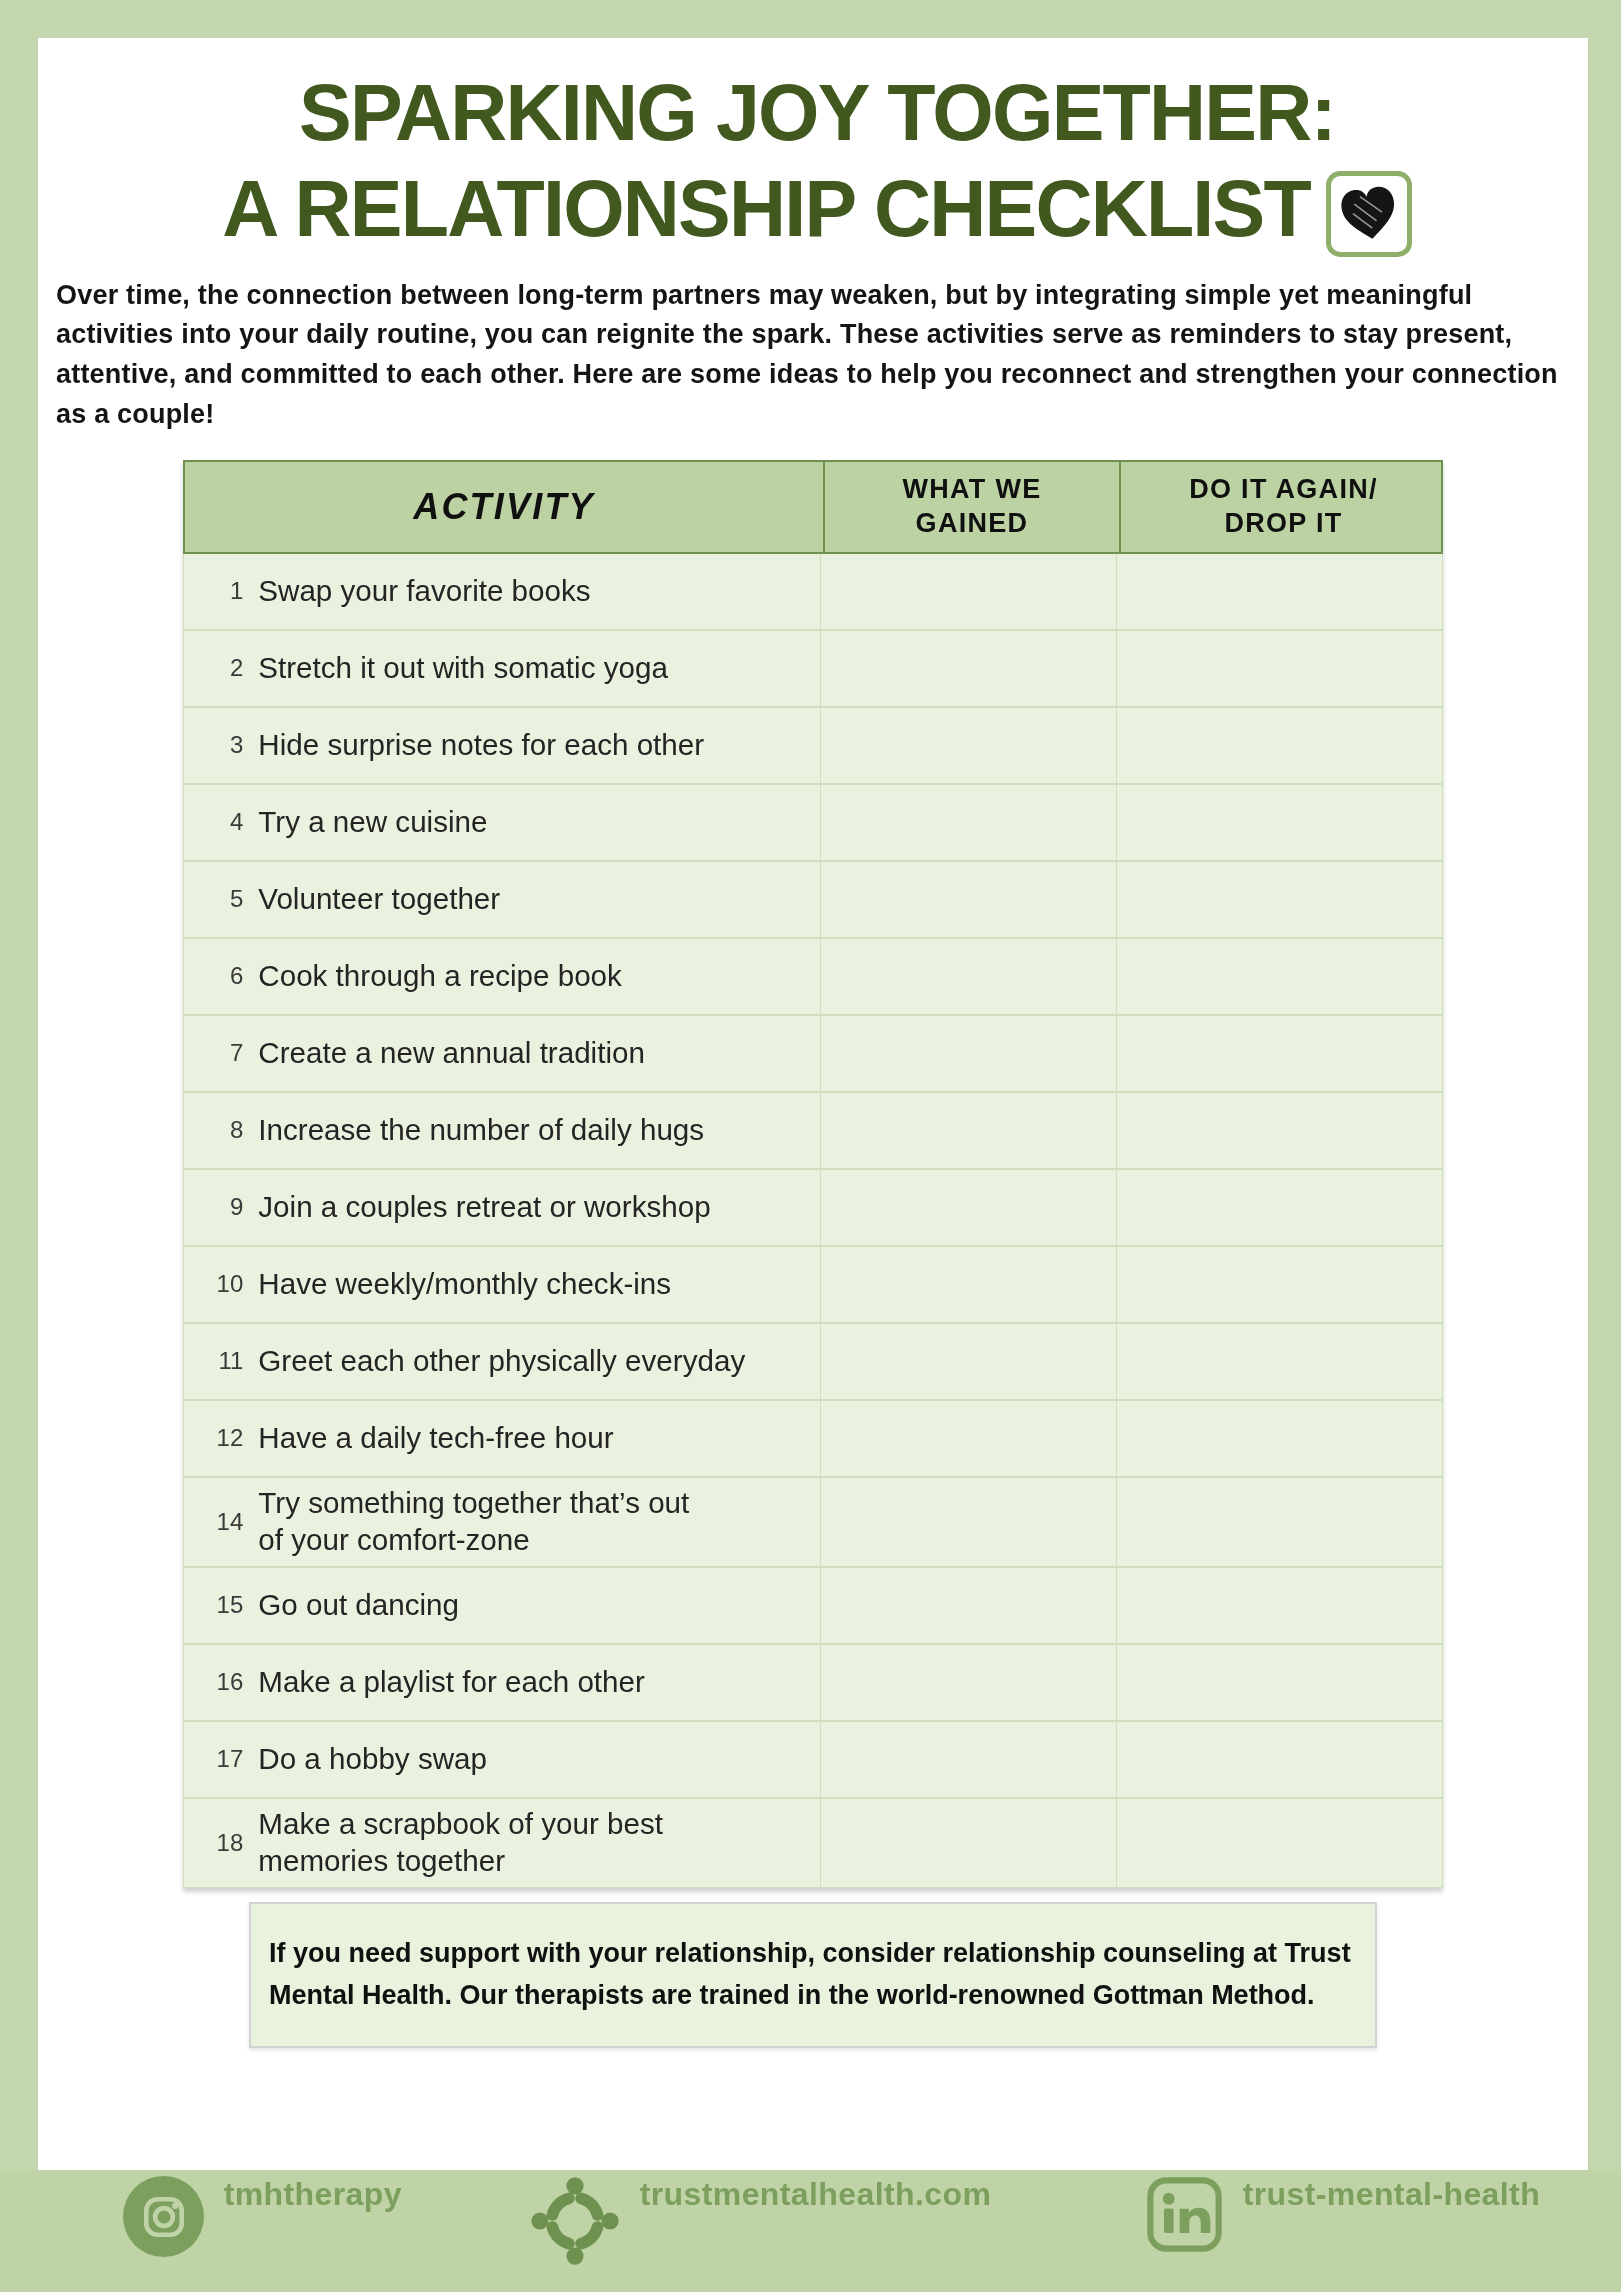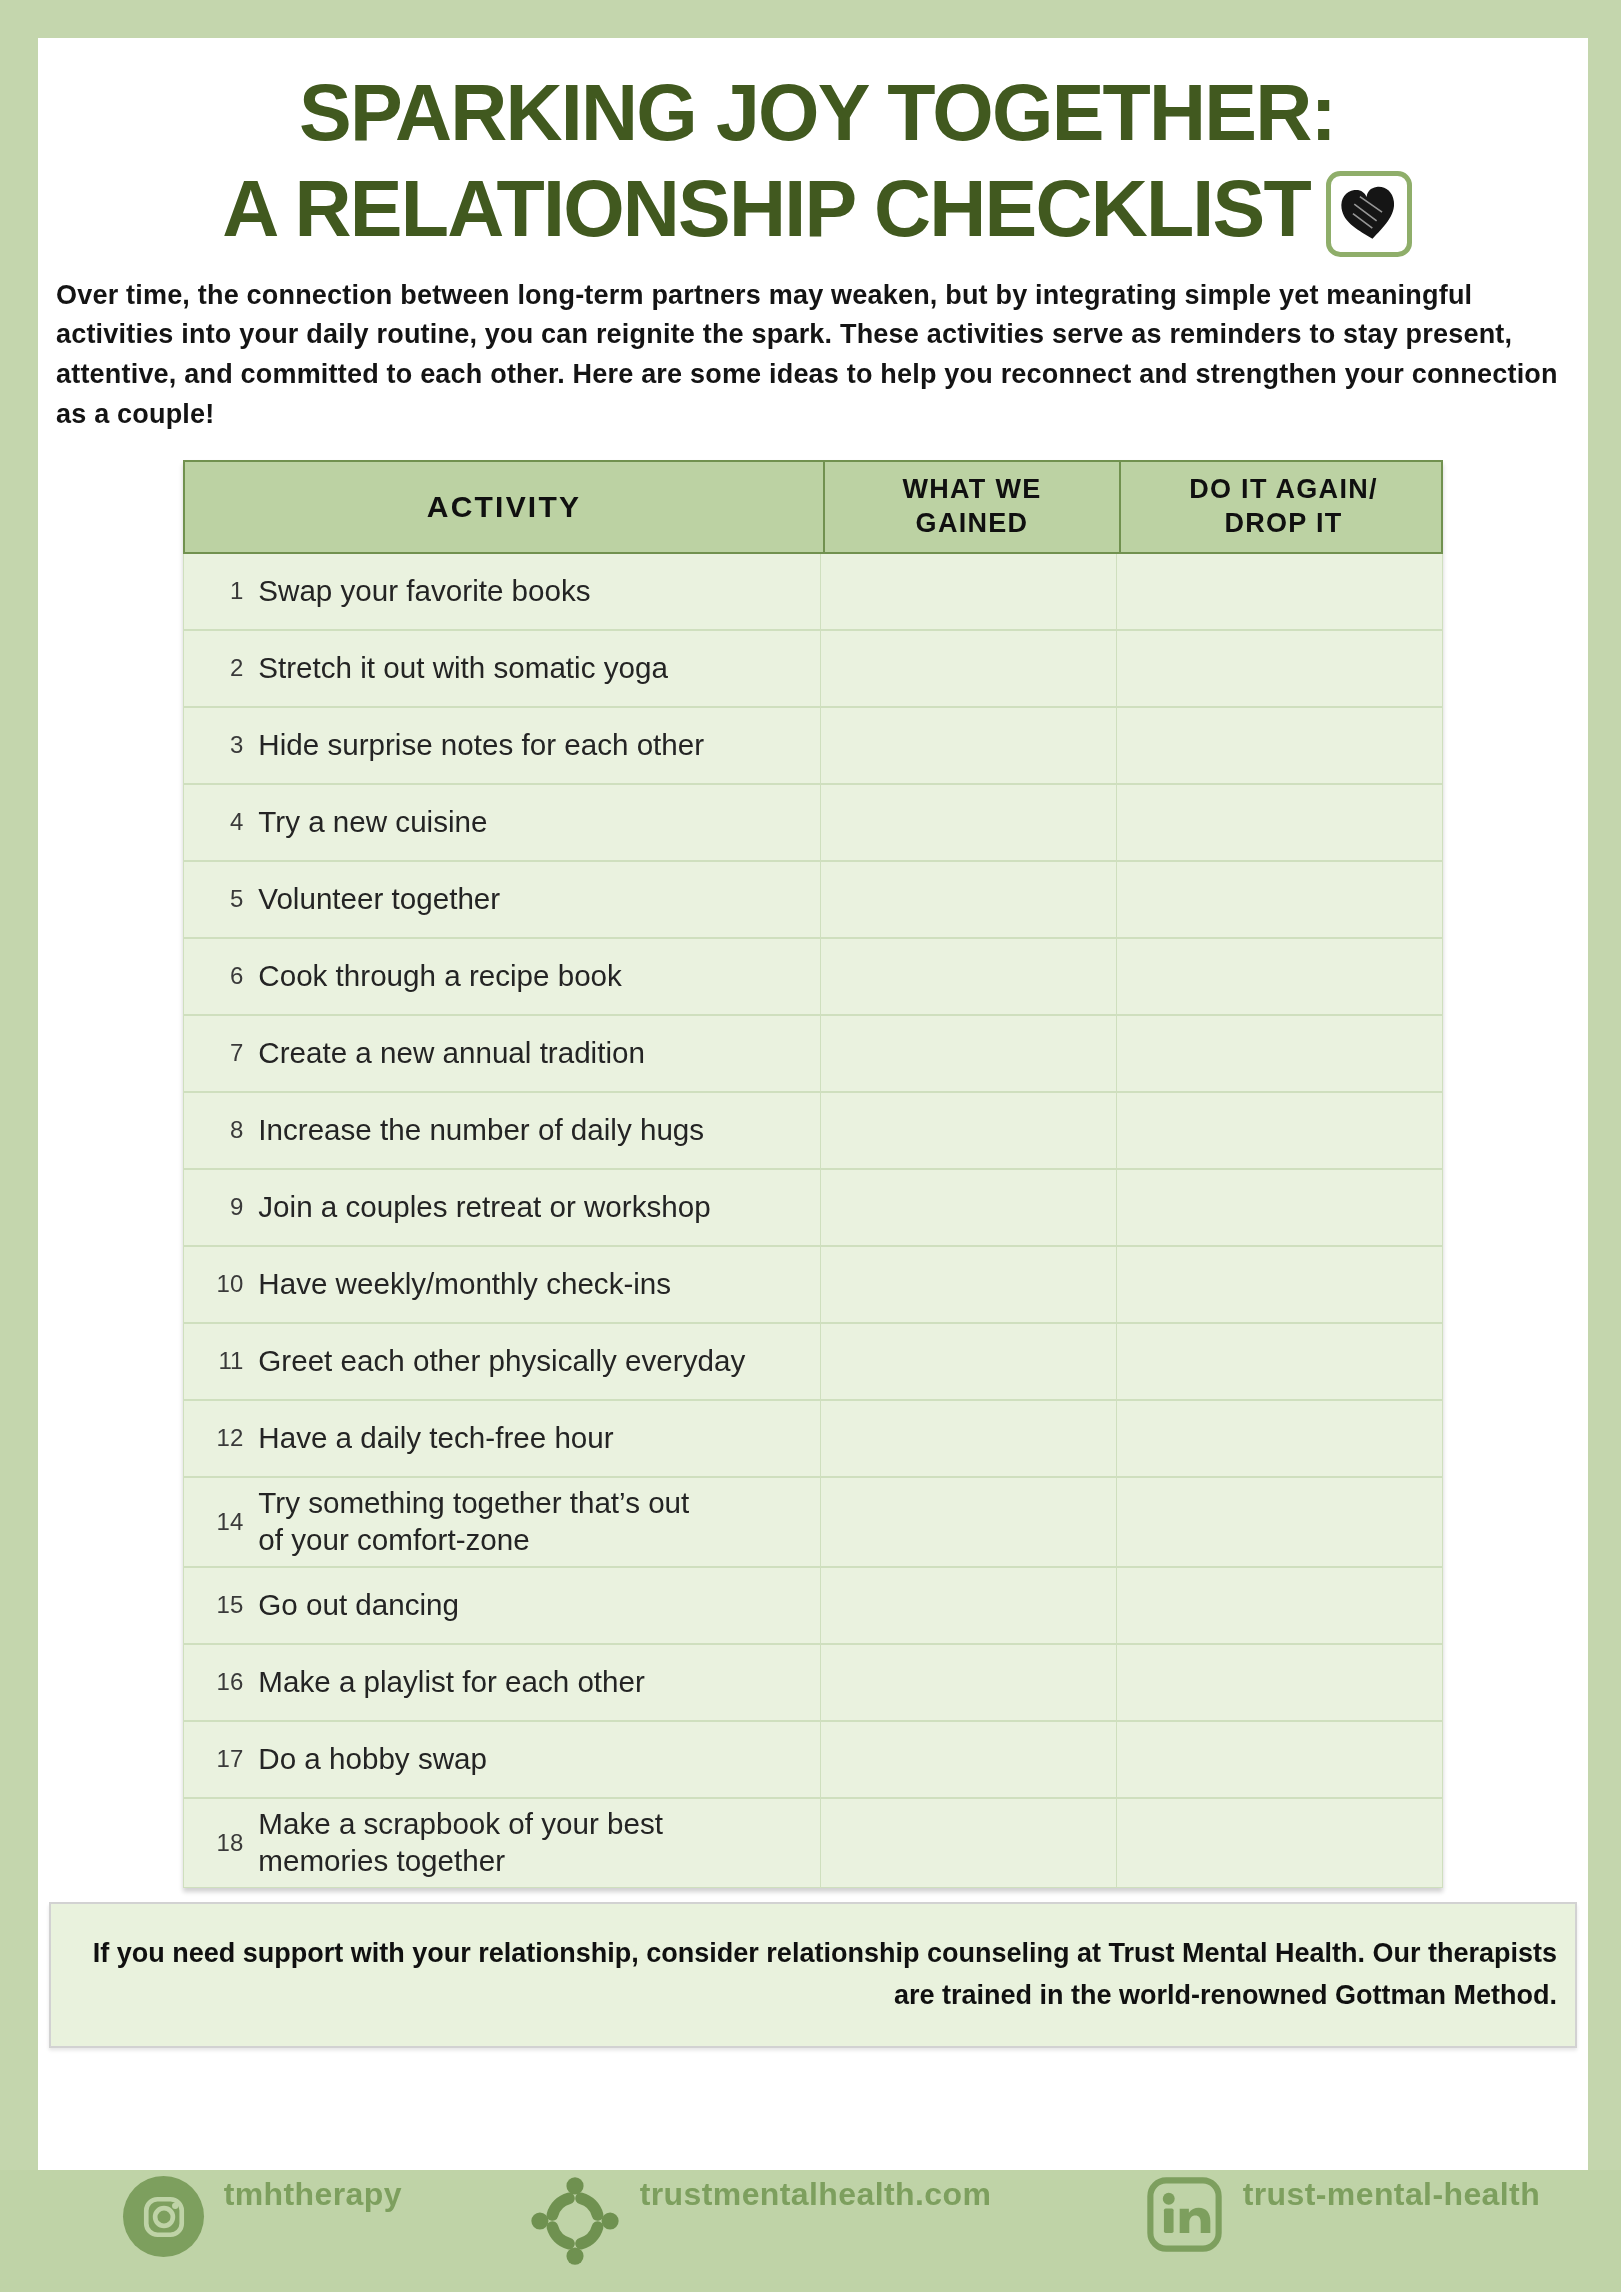--- a/index.html
+++ b/index.html
@@ -22,35 +22,35 @@
            font-weight:bold; font-size:27px; line-height:1.47; letter-spacing:0.2px; }
 
   
   .rc-table { width:1260px; margin:25px auto 0; box-shadow:0 3.6px 4.5px rgba(0,0,0,0.18); }
   .t-head { display:grid; grid-template-columns:638px 296px 327px; background:#bcd2a3;
             border:2.7px solid #71914f; }
   .t-head .hcell { min-height:90px; display:flex; align-items:center; justify-content:center;
                    text-align:center; font-weight:bold; font-size:27px; color:#101010;
                    letter-spacing:1.3px; white-space:pre-line; line-height:1.25; padding:7.2px; }
   .t-head .hcell + .hcell { border-left:2.7px solid #71914f; }
-  .t-head .hcell.big { font-size:30px; letter-spacing:2.2px; }
+  .t-head .hcell.big { font-size:36px; letter-spacing:2.2px;font-style:italic; }
 
   .t-body { border:1.8px solid #cfdfbe; border-top:none; }
   .t-row { display:grid; grid-template-columns:636px 296px 326px; background:#eaf2df; }
   .t-row + .t-row { border-top:2.7px solid #cfdfbe; }
   .t-row .cell { border-left:1.8px solid #cfdfbe; }
   .t-row .cell.first { border-left:none; display:flex; align-items:center;
                        min-height:75px; padding:7.2px 9px 7.2px 14.3px; }
   .num { width:45px; flex:none; text-align:right; font-size:24px; color:#3a3a3a;
          margin-right:15px; }
   .label { font-size:29.6px; color:#242424; line-height:1.25; white-space:pre-line; }
 
   
-  .note { width:1528px; margin:14.3px auto 0; background:#e9f2dd; border:2.7px solid #d2d2d2;
-          box-shadow:0 2.7px 3.6px rgba(0,0,0,0.10); text-align:right; font-weight:bold;
+  .note { width:1128px; margin:14.3px auto 0; background:#e9f2dd; border:2.7px solid #d2d2d2;
+          box-shadow:0 2.7px 3.6px rgba(0,0,0,0.10); text-align:left; font-weight:bold;
           color:#101010; font-size:27px; line-height:1.55; padding:29px 18px; }
 
   
   .bottom-bar { position:absolute; left:0; top:2170px; width:1621px; height:123px;
                 background:#bfd3a7; }
   .bar-item { position:absolute; top:6px; height:123px; display:flex; 
               gap:19.7px; color:#7d9f5e; font-weight:bold; font-size:32px; letter-spacing:0.4px; }
   .bar-item .handle { white-space:nowrap; }
   .ig-disc { width:81px; height:81px; border-radius:50%; background:#7d9f5e;
              display:flex; align-items:center; justify-content:center; }

